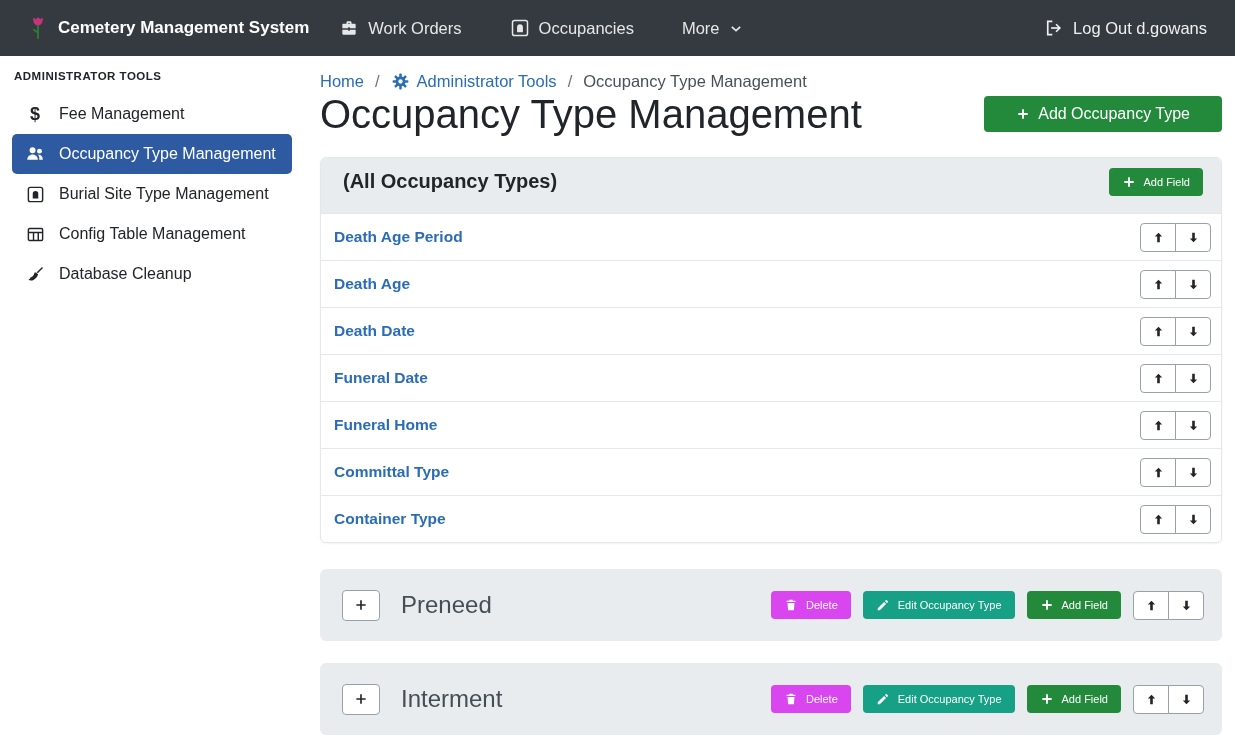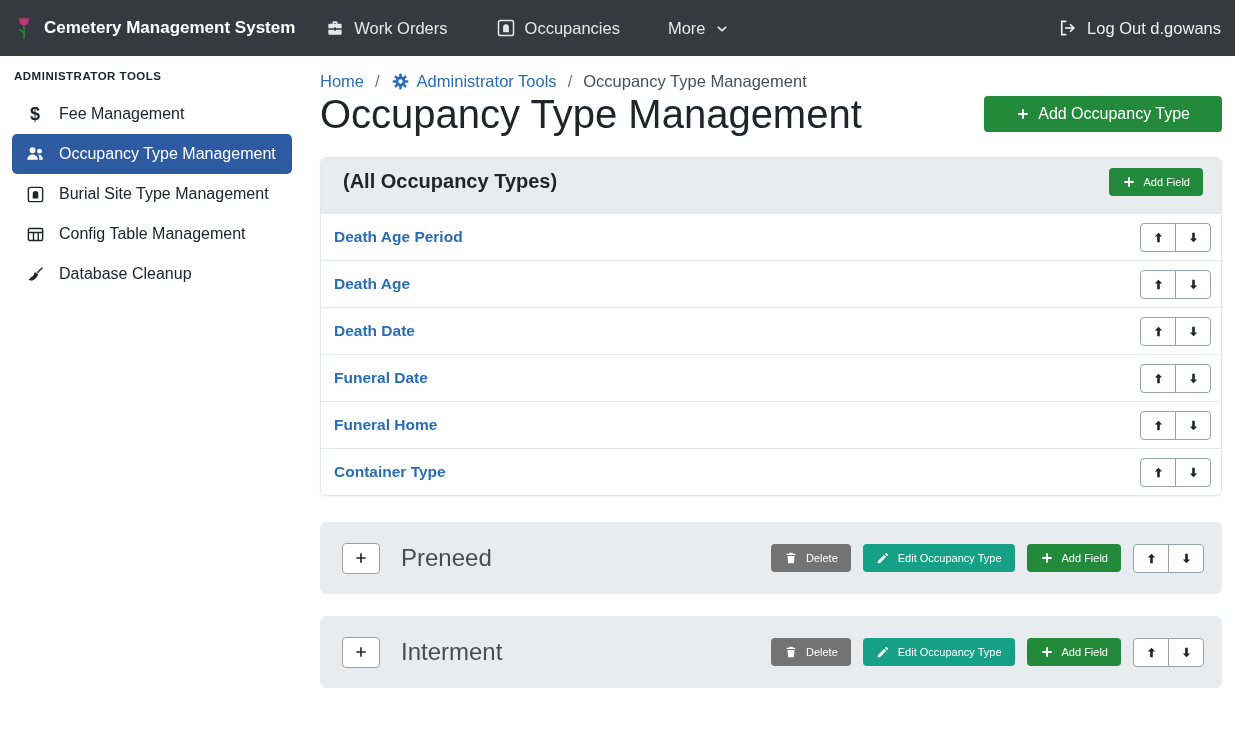--- a/index.html
+++ b/index.html
@@ -7,21 +7,21 @@
   body {
     width: 1235px; height: 738px; overflow: hidden;
     font-family: "Liberation Sans", sans-serif;
     background: #fff; color: #212529;
   }
   svg { display: block; }
 
   
   .navbar {
     height: 56px; background: #343a40; color: #fff;
-    display: flex; align-items: center; padding: 0 14px;
+    display: flex; align-items: center; padding: 0 28px;
   }
   .brand { display: flex; align-items: center; gap: 10px; cursor: pointer; margin-right: 30px; }
   .brand-text { font-size: 17px; font-weight: 700; color: #fff; white-space: nowrap; }
   .nav-links { display: flex; align-items: flex-end; gap: 48px; }
   .nav-link {
     display: flex; align-items: center; gap: 9px; cursor: pointer;
     color: rgba(255,255,255,.88); font-size: 16.5px; white-space: nowrap;
   }
   .nav-link .nicon { width: 20px; height: 20px; }
   .nav-link .chev { width: 14px; height: 14px; margin-top: 3px; }
@@ -62,21 +62,21 @@
 
   .btn {
     display: inline-flex; align-items: center; gap: 8px; border: none;
     border-radius: 4px; cursor: pointer; color: #fff;
     font-family: "Liberation Sans", sans-serif;
   }
   .btn .bicon { width: 14px; height: 14px; }
   .btn-lg-success { background: #238a3c; font-size: 16px; padding: 9px 32px; }
   .btn-sm { font-size: 11px; padding: 7px 13px; }
   .btn-success { background: #238a3c; }
-  .btn-danger { background: #737373; }
+  .btn-danger { background: #d946ef; }
   .btn-teal { background: #16a085; }
 
   
   .card {
     border-radius: 6px; overflow: hidden; background: #fff;
     border: 1px solid #e4e8eb; box-shadow: 0 1px 2px rgba(0,0,0,.06);
     margin-bottom: 26px;
   }
   .card-header {
     background: #e9ecef; height: 55px;
@@ -348,20 +348,35 @@
               </svg>
             </button>
           <button class="ud-btn down">
               <svg viewBox="0 0 24 24" fill="currentColor">
                 <path d="M12 20.8l-6.8-6.8h4.4V3.2h4.8V14h4.4z"></path>
               </svg>
             </button>
         </div>
       </div>
 
+      <div class="field-row">
+        <a class="field-link">Committal Type</a>
+        <div class="updown">
+          <button class="ud-btn up">
+              <svg viewBox="0 0 24 24" fill="currentColor">
+                <path d="M12 3.2l6.8 6.8h-4.4v10.8H9.6V10H5.2z"></path>
+              </svg>
+            </button>
+          <button class="ud-btn down">
+              <svg viewBox="0 0 24 24" fill="currentColor">
+                <path d="M12 20.8l-6.8-6.8h4.4V3.2h4.8V14h4.4z"></path>
+              </svg>
+            </button>
+        </div>
+      </div>
 
       <div class="field-row">
         <a class="field-link">Container Type</a>
         <div class="updown">
           <button class="ud-btn up">
               <svg viewBox="0 0 24 24" fill="currentColor">
                 <path d="M12 3.2l6.8 6.8h-4.4v10.8H9.6V10H5.2z"></path>
               </svg>
             </button>
           <button class="ud-btn down">

